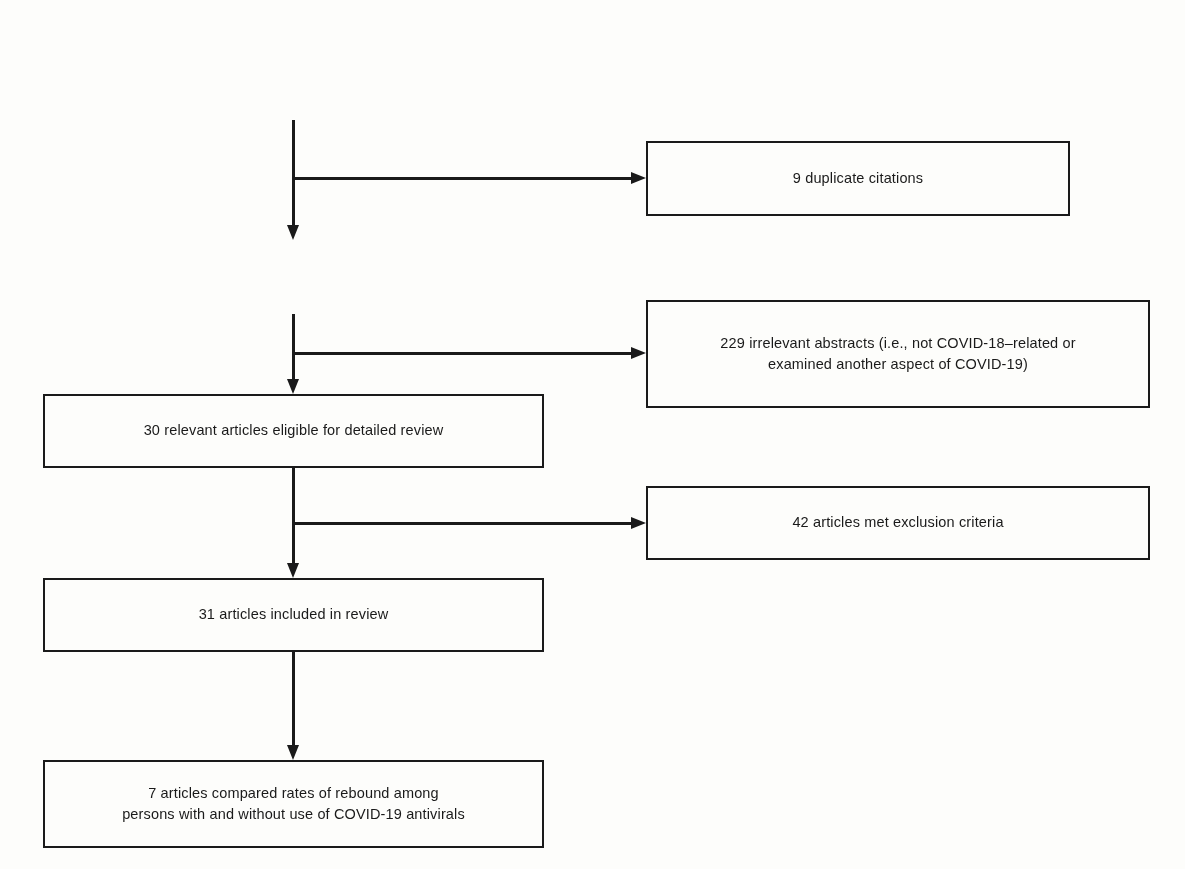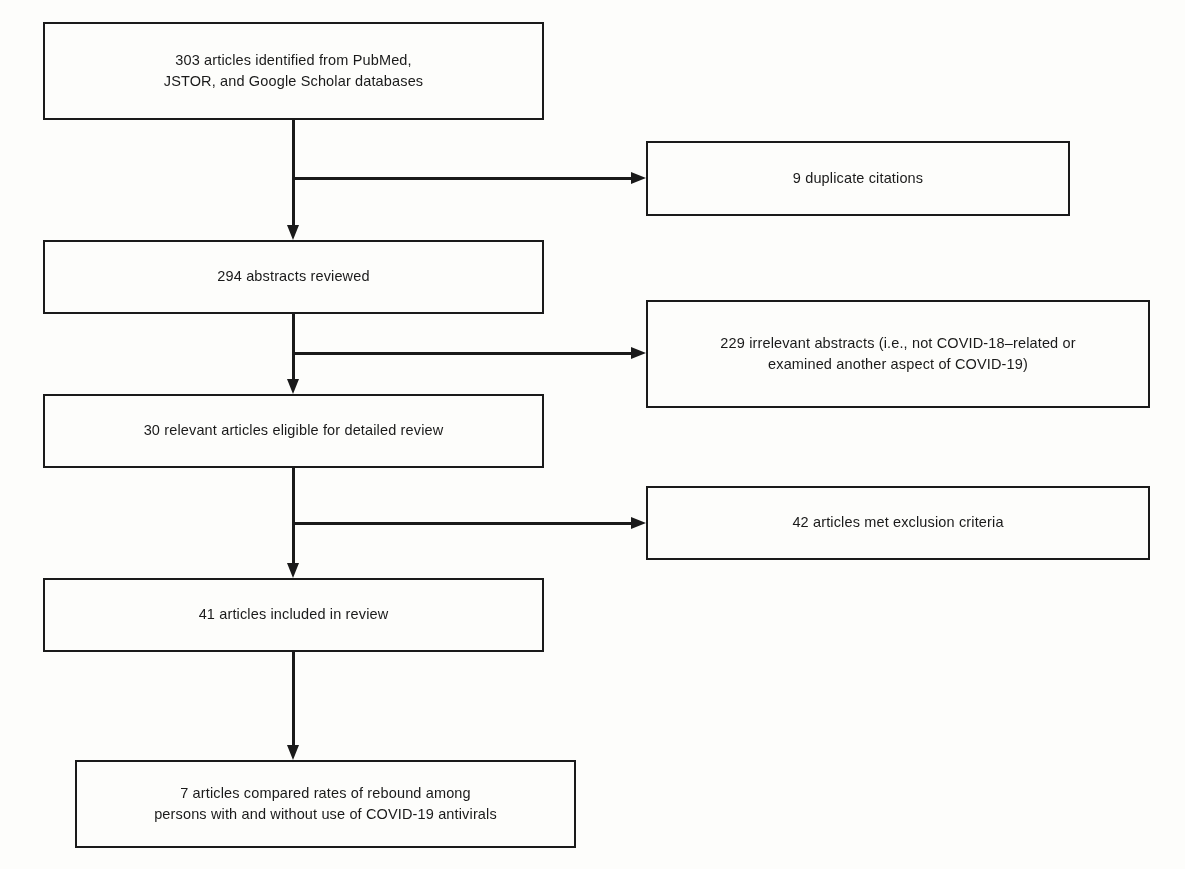--- a/index.html
+++ b/index.html
@@ -58,38 +58,31 @@
     border-top: 6.5px solid transparent;
     border-bottom: 6.5px solid transparent;
     border-left: 15px solid #1a1a1a;
   }
 </style>
 </head>
 <body>
 
 <div id="canvas">
 
-  <div class="node" style="left:43px; top:22px; width:501px; height:98px;">
-    <div class="node-label">303 articles identified from PubMed,
-JSTOR, and Google Scholar databases</div>
-  </div>
 
   <div class="conn-v" style="left:292px; top:120px; height:105px;"></div>
   <div class="arrow-down" style="left:286.5px; top:225px;"></div>
 
   <div class="conn-h" style="left:292px; top:177px; width:339px;"></div>
   <div class="arrow-right" style="left:631px; top:171.7px;"></div>
 
   <div class="node" style="left:646px; top:141px; width:424px; height:75px;">
     <div class="node-label">9 duplicate citations</div>
   </div>
 
-  <div class="node" style="left:43px; top:240px; width:501px; height:74px;">
-    <div class="node-label">294 abstracts reviewed</div>
-  </div>
 
   <div class="conn-v" style="left:292px; top:314px; height:65px;"></div>
   <div class="arrow-down" style="left:286.5px; top:379px;"></div>
 
   <div class="conn-h" style="left:292px; top:352px; width:339px;"></div>
   <div class="arrow-right" style="left:631px; top:346.7px;"></div>
 
   <div class="node" style="left:646px; top:300px; width:504px; height:108px;">
     <div class="node-label">229 irrelevant abstracts (i.e., not COVID-18–related or
 examined another aspect of COVID-19)</div>
@@ -103,24 +96,24 @@
   <div class="arrow-down" style="left:286.5px; top:563px;"></div>
 
   <div class="conn-h" style="left:292px; top:522px; width:339px;"></div>
   <div class="arrow-right" style="left:631px; top:516.7px;"></div>
 
   <div class="node" style="left:646px; top:486px; width:504px; height:74px;">
     <div class="node-label">42 articles met exclusion criteria</div>
   </div>
 
   <div class="node" style="left:43px; top:578px; width:501px; height:74px;">
-    <div class="node-label">41 articles included in review</div>
+    <div class="node-label">31 articles included in review</div>
   </div>
 
   <div class="conn-v" style="left:292px; top:652px; height:93px;"></div>
   <div class="arrow-down" style="left:286.5px; top:745px;"></div>
 
-  <div class="node" style="left:43px; top:760px; width:501px; height:88px;margin-left:32px;">
+  <div class="node" style="left:43px; top:760px; width:501px; height:88px;">
     <div class="node-label">7 articles compared rates of rebound among
 persons with and without use of COVID-19 antivirals</div>
   </div>
 
 </div>
 
 </body></html>

